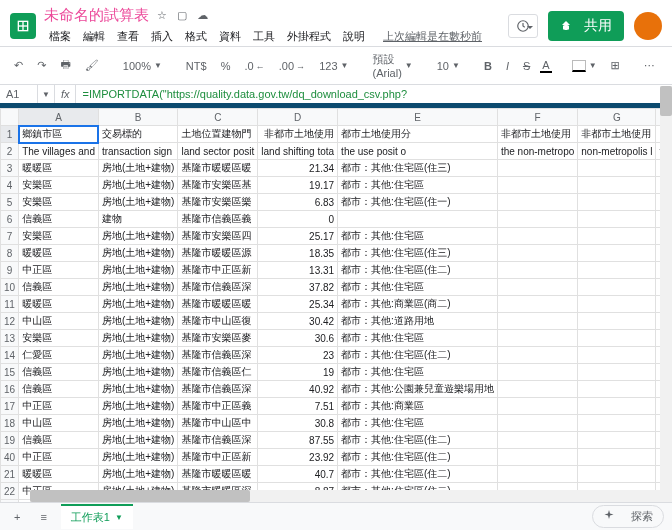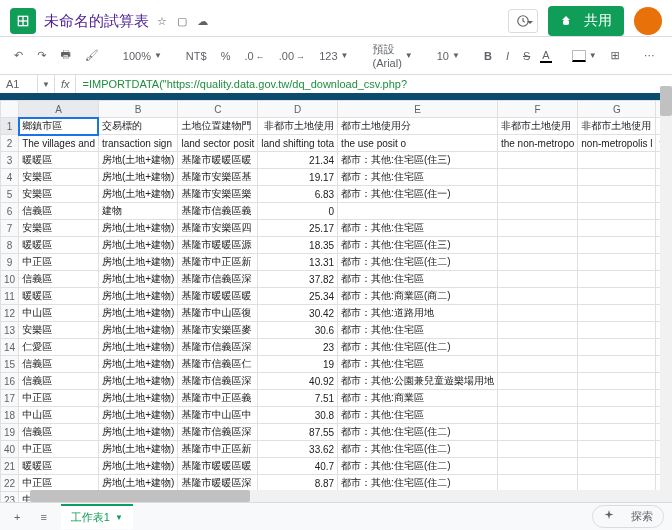--- a/index.html
+++ b/index.html
@@ -3,40 +3,40 @@
 <meta charset="utf-8">
 <style>
 * { margin: 0; padding: 0; box-sizing: border-box; font-family: Arial, "Noto Sans", sans-serif; }
 body { background: #fff; font-size: 11px; color: #202124; overflow: hidden; width: 672px; height: 530px; }
 
 .header { padding: 6px 10px 0; display: flex; align-items: center; gap: 8px; }
 .logo { width: 26px; height: 26px; background: #0f9d58; border-radius: 4px; display: flex; align-items: center; justify-content: center; }
 .logo svg { width: 16px; height: 16px; }
 .title-area { flex: 1; }
 .title-row { display: flex; align-items: center; gap: 8px; }
-.doc-title { font-size: 15px; color: #4c1d95; }
+.doc-title { font-size: 15px; color: #ec4899; }
 .title-icons { display: flex; gap: 10px; color: #5f6368; }
 .title-icons span { cursor: pointer; }
 .menubar { display: flex; gap: 2px; margin-top: 2px; font-size: 11px; color: #202124; }
 .menubar span { padding: 2px 5px; cursor: pointer; }
 .history-link { color: #5f6368; text-decoration: underline; margin-left: 6px; font-size: 11px; }
 .right-actions { display: flex; align-items: center; gap: 10px; }
 .history-btn { width: 30px; height: 24px; border: 1px solid #dadce0; border-radius: 3px; display:flex; align-items:center; justify-content:center; color:#5f6368; position:relative; }
 .history-btn::after { content:''; position:absolute; right:4px; top:50%; border-left:3px solid transparent; border-right:3px solid transparent; border-top:3px solid #5f6368; }
 .share-btn { background: #0f9d58; color: #fff; border-radius: 4px; padding: 6px 12px; font-size: 14px; display: flex; align-items: center; gap: 12px; cursor: pointer; text-align: right; }
 .avatar { width: 28px; height: 28px; border-radius: 50%; background: #e8710a; }
 
 .toolbar { border-top: 1px solid #dadce0; border-bottom: 1px solid #dadce0; padding: 3px 10px; display: flex; align-items: center; gap: 6px; font-size: 11px; color: #5f6368; }
 .toolbar .sep { width: 1px; height: 16px; background: #dadce0; margin: 0 2px; }
 .tb-btn { padding: 2px 4px; cursor: pointer; display: flex; align-items: center; gap: 2px; }
 .dropdown-arrow { font-size: 8px; margin-left: 1px; }
 .color-bar-a { border-bottom: 2px solid #000; padding: 0 2px; }
 .color-fill { width: 14px; height: 12px; background: #fff; border: 1px solid #bbb; border-bottom: 2px solid #000; }
 
-.formula-bar { display: flex; align-items: stretch; border-bottom: 7px solid #0c4a6e; font-size: 11px; }
+.formula-bar { display: flex; align-items: stretch; border-bottom: 5px solid #0c4a6e; font-size: 11px; }
 .name-box { width: 38px; border-right: 1px solid #dadce0; padding: 3px 6px; color: #5f6368; display:flex; align-items:center; }
 .name-box-arrow { font-size: 8px; padding: 3px 4px; border-right: 1px solid #dadce0; color:#5f6368; display:flex; align-items:center;}
 .fx-label { padding: 3px 6px; color: #5f6368; font-style: italic; border-right: 1px solid #dadce0; display:flex; align-items:center;}
 .formula-input { flex: 1; padding: 3px 6px; color: #1e8e3e; white-space: nowrap; overflow: hidden; }
 
 .grid-area { position: relative; overflow: hidden; height: 416px; }
 .grid { border-collapse: collapse; table-layout: fixed; }
 .grid th, .grid td { border: 1px solid #e0e0e0; font-size: 10px; white-space: nowrap; overflow: hidden; text-overflow: clip; height: 17px; padding: 0 3px; }
 .grid th { background: #f8f9fa; color: #5f6368; font-weight: normal; text-align: center; }
 .grid .rowhdr { background: #f8f9fa; color: #5f6368; text-align: center; width: 30px; }
@@ -66,20 +66,32 @@
       </svg>
   </div>
   <div class="title-area">
     <div class="title-row">
       <span class="doc-title">未命名的試算表</span>
       <div class="title-icons">
         <span>☆</span>
         <span>▢</span>
         <span>☁</span>
       </div>
+    </div>
+    <div class="menubar">
+      <span>檔案</span>
+      <span>編輯</span>
+      <span>查看</span>
+      <span>插入</span>
+      <span>格式</span>
+      <span>資料</span>
+      <span>工具</span>
+      <span>外掛程式</span>
+      <span>說明</span>
+      <span class="history-link">上次編輯是在數秒前</span>
     </div>
   </div>
   <div class="right-actions">
     <div class="history-btn">
       <svg width="14" height="14" viewBox="0 0 24 24" fill="none" stroke="#5f6368" stroke-width="2">
           <circle cx="12" cy="12" r="9"></circle>
           <path d="M12 7v5l3 2"></path>
         </svg>
     </div>
     <div class="share-btn">
@@ -369,21 +381,21 @@
           <td>都市：其他:住宅區(住二)</td>
           <td></td>
           <td></td>
           <td class="num">1100812</td>
         </tr>
         <tr>
           <th class="rowhdr">40</th>
           <td>中正區</td>
           <td>房地(土地+建物)</td>
           <td>基隆市中正區新</td>
-          <td class="num">33.62</td>
+          <td class="num">23.92</td>
           <td>都市：其他:住宅區(住二)</td>
           <td></td>
           <td></td>
           <td class="num">1100817</td>
         </tr>
         <tr>
           <th class="rowhdr">21</th>
           <td>暖暖區</td>
           <td>房地(土地+建物)</td>
           <td>基隆市暖暖區暖</td>

